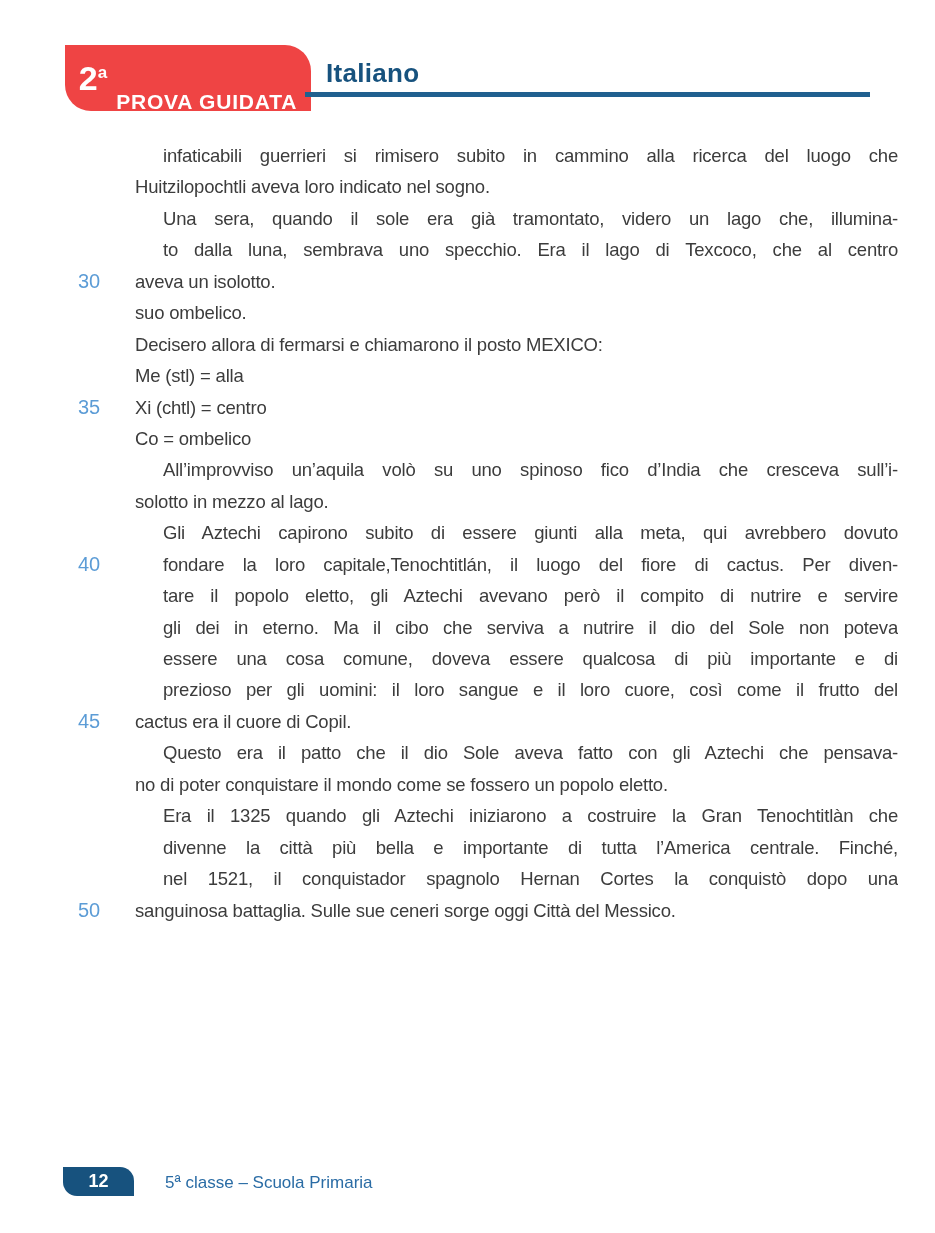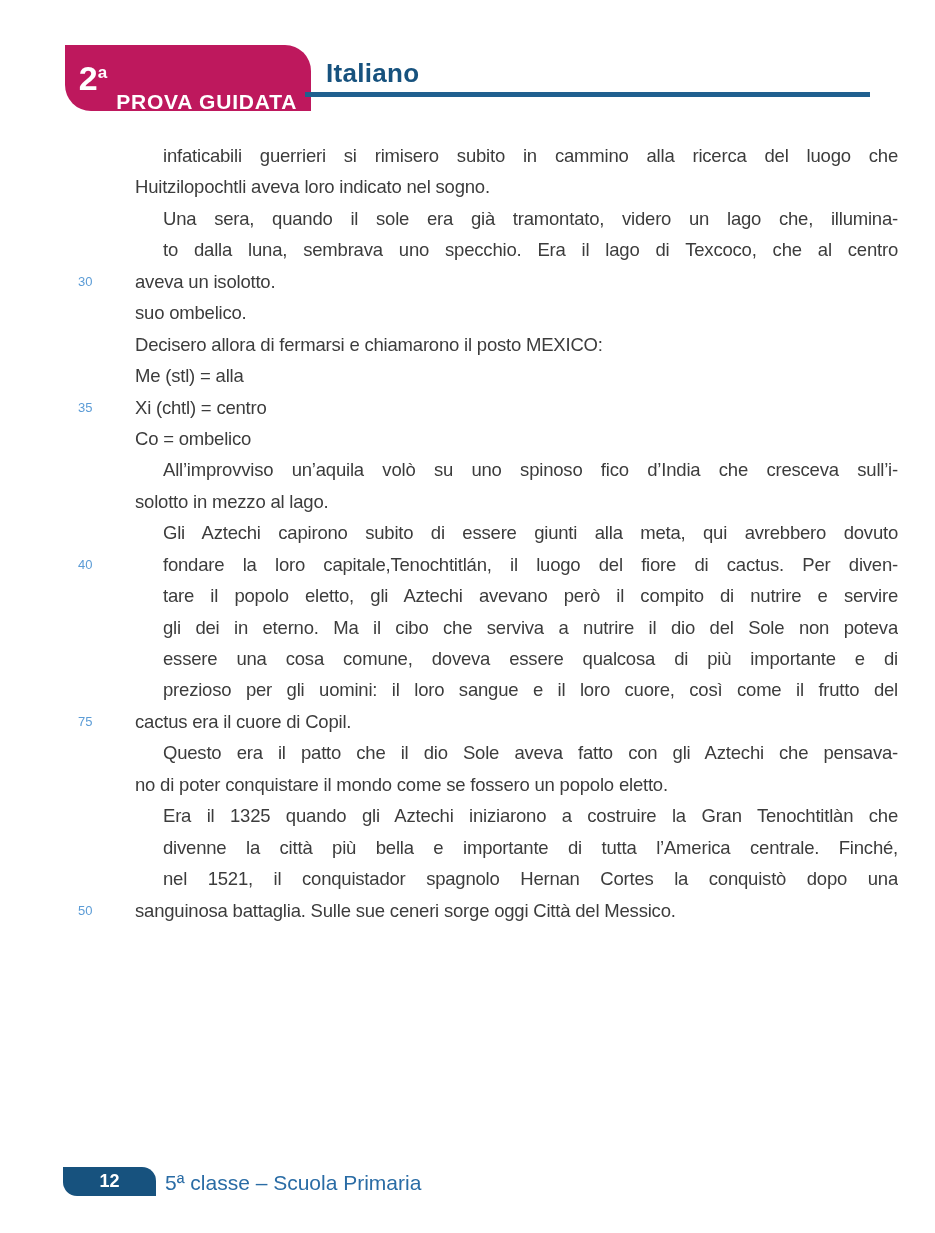--- a/index.html
+++ b/index.html
@@ -8,21 +8,21 @@
     background: #ffffff;
     position: relative;
     font-family: "Liberation Sans", sans-serif;
     overflow: hidden;
   }
 
   
   .banner {
     position: absolute; left: 65px; top: 45px;
     width: 246px; height: 66px;
-    background: #be185d;
+    background: #ef4444;
     border-radius: 0 26px 0 26px;
     display: flex; align-items: center; justify-content: center;
     gap: 9px; color: #ffffff;
   }
   .banner .num { font-size: 34px; font-weight: bold; line-height: 1; }
   .banner .num sup { font-size: 17px; font-weight: bold; }
   .banner .title { font-size: 21px; font-weight: bold; letter-spacing: 0.8px; margin-top: 48px; }
 
   .subject {
     position: absolute; left: 326px; top: 58px;
@@ -34,42 +34,42 @@
     position: absolute; left: 305px; top: 92px;
     width: 565px; height: 5px;
     background: #20608F;
   }
 
   
   .passage { position: absolute; left: 78px; top: 140px; }
   .line { display: flex; height: 31.45px; overflow: hidden; }
   .lnum {
     flex: none; width: 57px;
-    font-size: 13px; line-height: 31.45px;
+    font-size: 20px; line-height: 31.45px;
     color: #5C9CD6;
   }
   .ltext {
     flex: none; width: 735px;
     font-size: 18.5px; line-height: 31.45px;
     color: #3C3C3C; letter-spacing: -0.2px;
   }
   .ltext.fill { text-align: justify; text-align-last: justify; margin-left: 28px; }
 
   
   .page-badge {
     position: absolute; left: 63px; top: 1167px;
-    width: 93px; height: 29px;
+    width: 71px; height: 29px;
     background: #17527E;
     border-radius: 0 14px 0 14px;
     color: #ffffff; font-weight: bold; font-size: 18px;
     display: flex; align-items: center; justify-content: center;
   }
   .footer-label {
     position: absolute; left: 165px; top: 1168px;
-    font-size: 21px; color: #2A6CA5; line-height: 29px;
+    font-size: 17px; color: #2A6CA5; line-height: 29px;
   }
 </style>
 </head>
 <body>
 
 <div class="banner">
   <span class="num"><span>2</span><sup>a</sup></span>
   <span class="title">PROVA GUIDATA</span>
 </div>
 <div class="subject">Italiano</div>
@@ -142,21 +142,21 @@
     </div>
     <div class="line">
       <span class="lnum"></span>
       <span class="ltext fill">essere una cosa comune, doveva essere qualcosa di più importante e di</span>
     </div>
     <div class="line">
       <span class="lnum"></span>
       <span class="ltext fill">prezioso per gli uomini: il loro sangue e il loro cuore, così come il frutto del</span>
     </div>
     <div class="line">
-      <span class="lnum">75</span>
+      <span class="lnum">45</span>
       <span class="ltext">cactus era il cuore di Copil.</span>
     </div>
     <div class="line">
       <span class="lnum"></span>
       <span class="ltext fill">Questo era il patto che il dio Sole aveva fatto con gli Aztechi che pensava-</span>
     </div>
     <div class="line">
       <span class="lnum"></span>
       <span class="ltext">no di poter conquistare il mondo come se fossero un popolo eletto.</span>
     </div>

